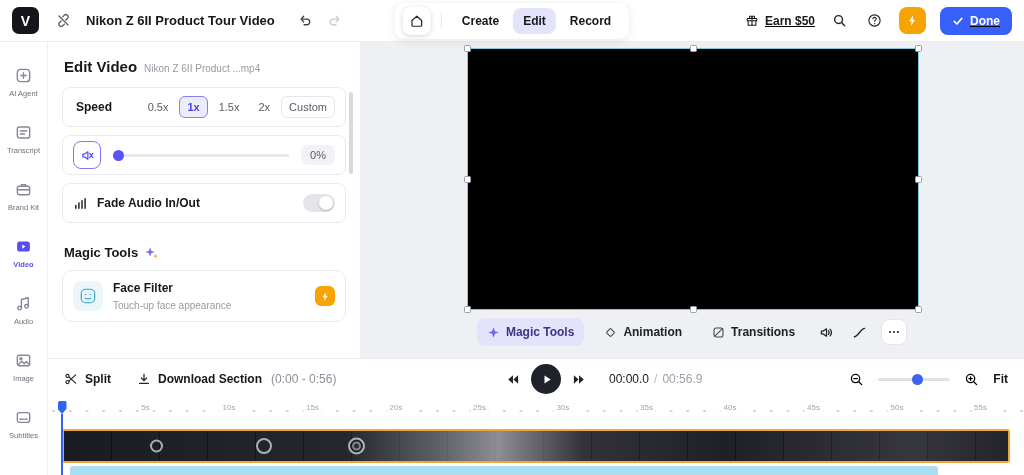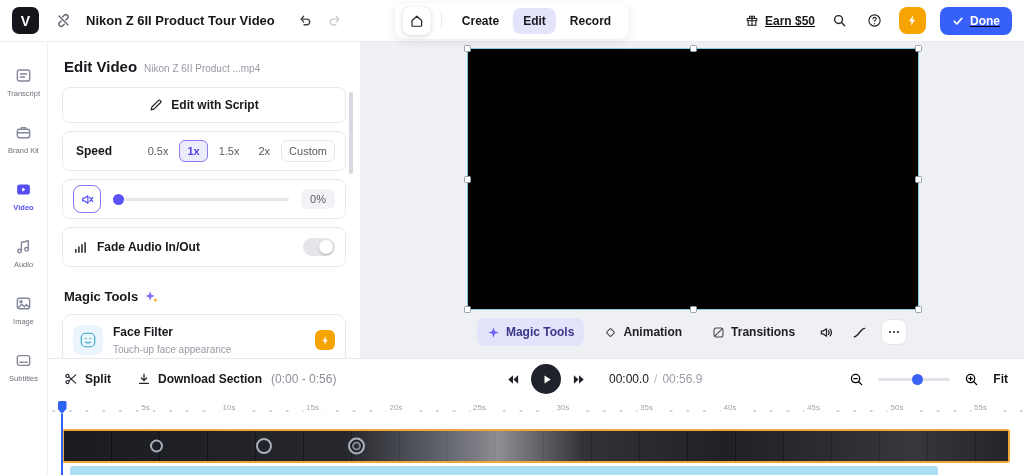--- a/index.html
+++ b/index.html
@@ -234,20 +234,29 @@
         </span>
         <span>Done</span>
       </button>
     </div>
   </header>
 
   <nav class="rail">
     <button class="rail-item">
       <span style="display:flex;">
         <svg width="17" height="17" viewBox="0 0 16 16" fill="none" stroke="currentColor" stroke-width="1.3" stroke-linecap="round">
+          <rect x="2.2" y="2.2" width="11.6" height="11.6" rx="3"></rect>
+            <path d="M8 5.4v5.2M5.4 8h5.2"></path>
+        </svg>
+      </span>
+      <span class="rail-label">AI Agent</span>
+    </button>
+    <button class="rail-item">
+      <span style="display:flex;">
+        <svg width="17" height="17" viewBox="0 0 16 16" fill="none" stroke="currentColor" stroke-width="1.3" stroke-linecap="round">
           <rect x="2.2" y="2.8" width="11.6" height="10.4" rx="2"></rect>
             <path d="M5 6.6h6M5 9.4h4"></path>
         </svg>
       </span>
       <span class="rail-label">Transcript</span>
     </button>
     <button class="rail-item">
       <span style="display:flex;">
         <svg width="17" height="17" viewBox="0 0 16 16" fill="none" stroke="currentColor" stroke-width="1.3" stroke-linejoin="round">
           <rect x="2.2" y="5" width="11.6" height="8" rx="2"></rect>
@@ -295,28 +304,20 @@
       <span class="rail-label">Subtitles</span>
     </button>
   </nav>
 
   <aside class="panel">
     <div class="panel-header">
       <span class="panel-title">Edit Video</span>
       <span class="panel-subtitle">Nikon Z 6II Product ...mp4</span>
     </div>
 
-    <button class="card script-btn">
-      <span style="display:flex;">
-        <svg width="14" height="14" viewBox="0 0 16 16" fill="none" stroke="currentColor" stroke-width="1.4" stroke-linejoin="round">
-          <path d="M2.5 13.5l.8-3.2 7.6-7.6a1.2 1.2 0 0 1 1.7 0l.7.7a1.2 1.2 0 0 1 0 1.7l-7.6 7.6z"></path>
-        </svg>
-      </span>
-      <span>Edit with Script</span>
-    </button>
 
     <div class="card row">
       <span class="row-label">Speed</span>
       <div class="speed-opts">
         <button class="opt">0.5x</button>
         <button class="opt active">1x</button>
         <button class="opt">1.5x</button>
         <button class="opt">2x</button>
         <button class="opt custom">Custom</button>
       </div>

